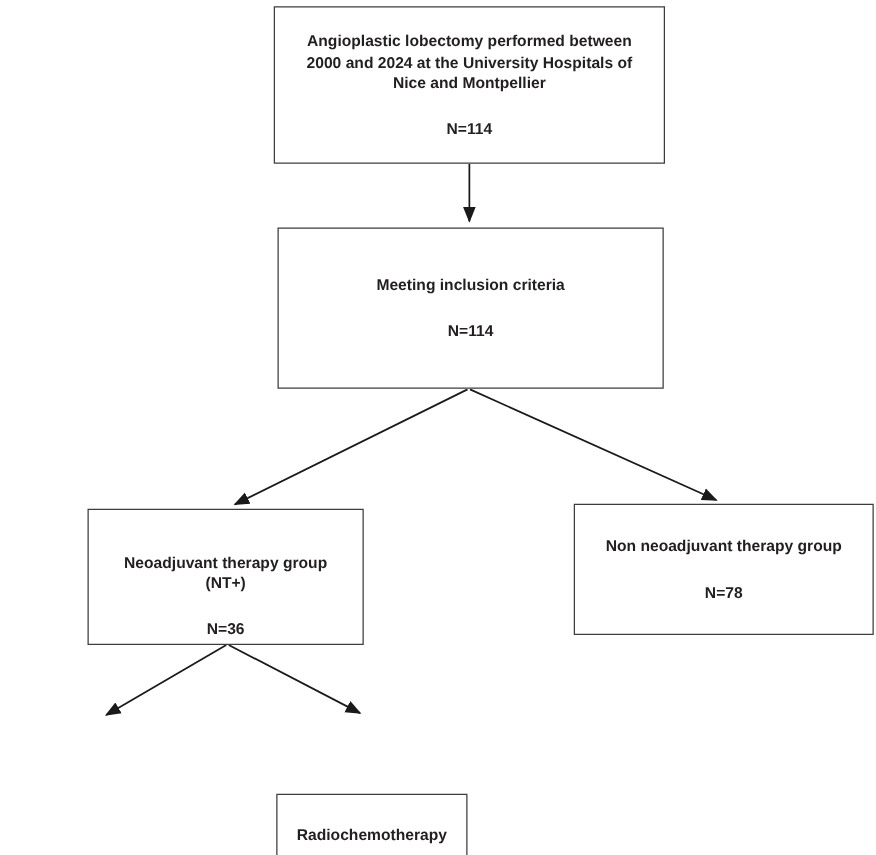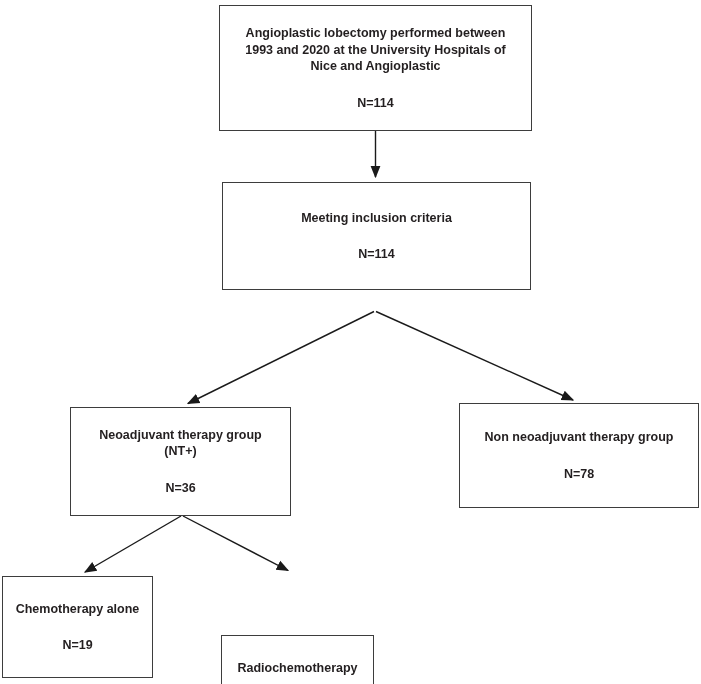--- a/index.html
+++ b/index.html
@@ -63,54 +63,48 @@
     <line x1="375.5" y1="131" x2="375.5" y2="177" stroke="#1a1a1a" stroke-width="1.4" marker-end="url(#arrowhead)"></line>
     <line x1="374" y1="311.5" x2="188" y2="403.5" stroke="#1a1a1a" stroke-width="1.4" marker-end="url(#arrowhead)"></line>
     <line x1="376" y1="311.5" x2="573" y2="400" stroke="#1a1a1a" stroke-width="1.4" marker-end="url(#arrowhead)"></line>
     <line x1="181" y1="516" x2="85" y2="572" stroke="#1a1a1a" stroke-width="1.4" marker-end="url(#arrowhead)"></line>
     <line x1="183" y1="516" x2="288" y2="570.5" stroke="#1a1a1a" stroke-width="1.4" marker-end="url(#arrowhead)"></line>
   </svg>
 
   <div class="node" style="left:219px; top:5px; width:313px; height:126px;">
     <div class="label">
       <span class="line">Angioplastic lobectomy performed between</span>
-      <span class="line">1993 and 2020 at the University Hospitals of</span>
-      <span class="line">Nice and Angioplastic</span>
+      <span class="line">2000 and 2024 at the University Hospitals of</span>
+      <span class="line">Nice and Montpellier</span>
     </div>
     <div class="count">N=114</div>
   </div>
 
-  <div class="node" style="left:222px; top:182px; width:309px; height:108px;">
+  <div class="node" style="left:222px; top:182px; width:309px; height:129px;">
     <div class="label">
       <span class="line">Meeting inclusion criteria</span>
     </div>
     <div class="count">N=114</div>
   </div>
 
-  <div class="node" style="left:70px; top:407px; width:221px; height:109px;">
+  <div class="node" style="left:70px; top:407px; width:221px; height:109px;justify-content:flex-end;">
     <div class="label">
       <span class="line">Neoadjuvant therapy group</span>
       <span class="line">(NT+)</span>
     </div>
     <div class="count">N=36</div>
   </div>
 
   <div class="node" style="left:459px; top:403px; width:240px; height:105px;align-items:center;">
     <div class="label">
       <span class="line">Non neoadjuvant therapy group</span>
     </div>
     <div class="count">N=78</div>
   </div>
 
-  <div class="node" style="left:2px; top:576px; width:151px; height:102px;">
-    <div class="label">
-      <span class="line">Chemotherapy alone</span>
-    </div>
-    <div class="count">N=19</div>
-  </div>
 
   <div class="node" style="left:221px; top:596px; width:153px; height:102px;margin-top:39px;">
     <div class="label">
       <span class="line">Radiochemotherapy</span>
     </div>
     <div class="count">N=6</div>
   </div>
 
 </div>
 

